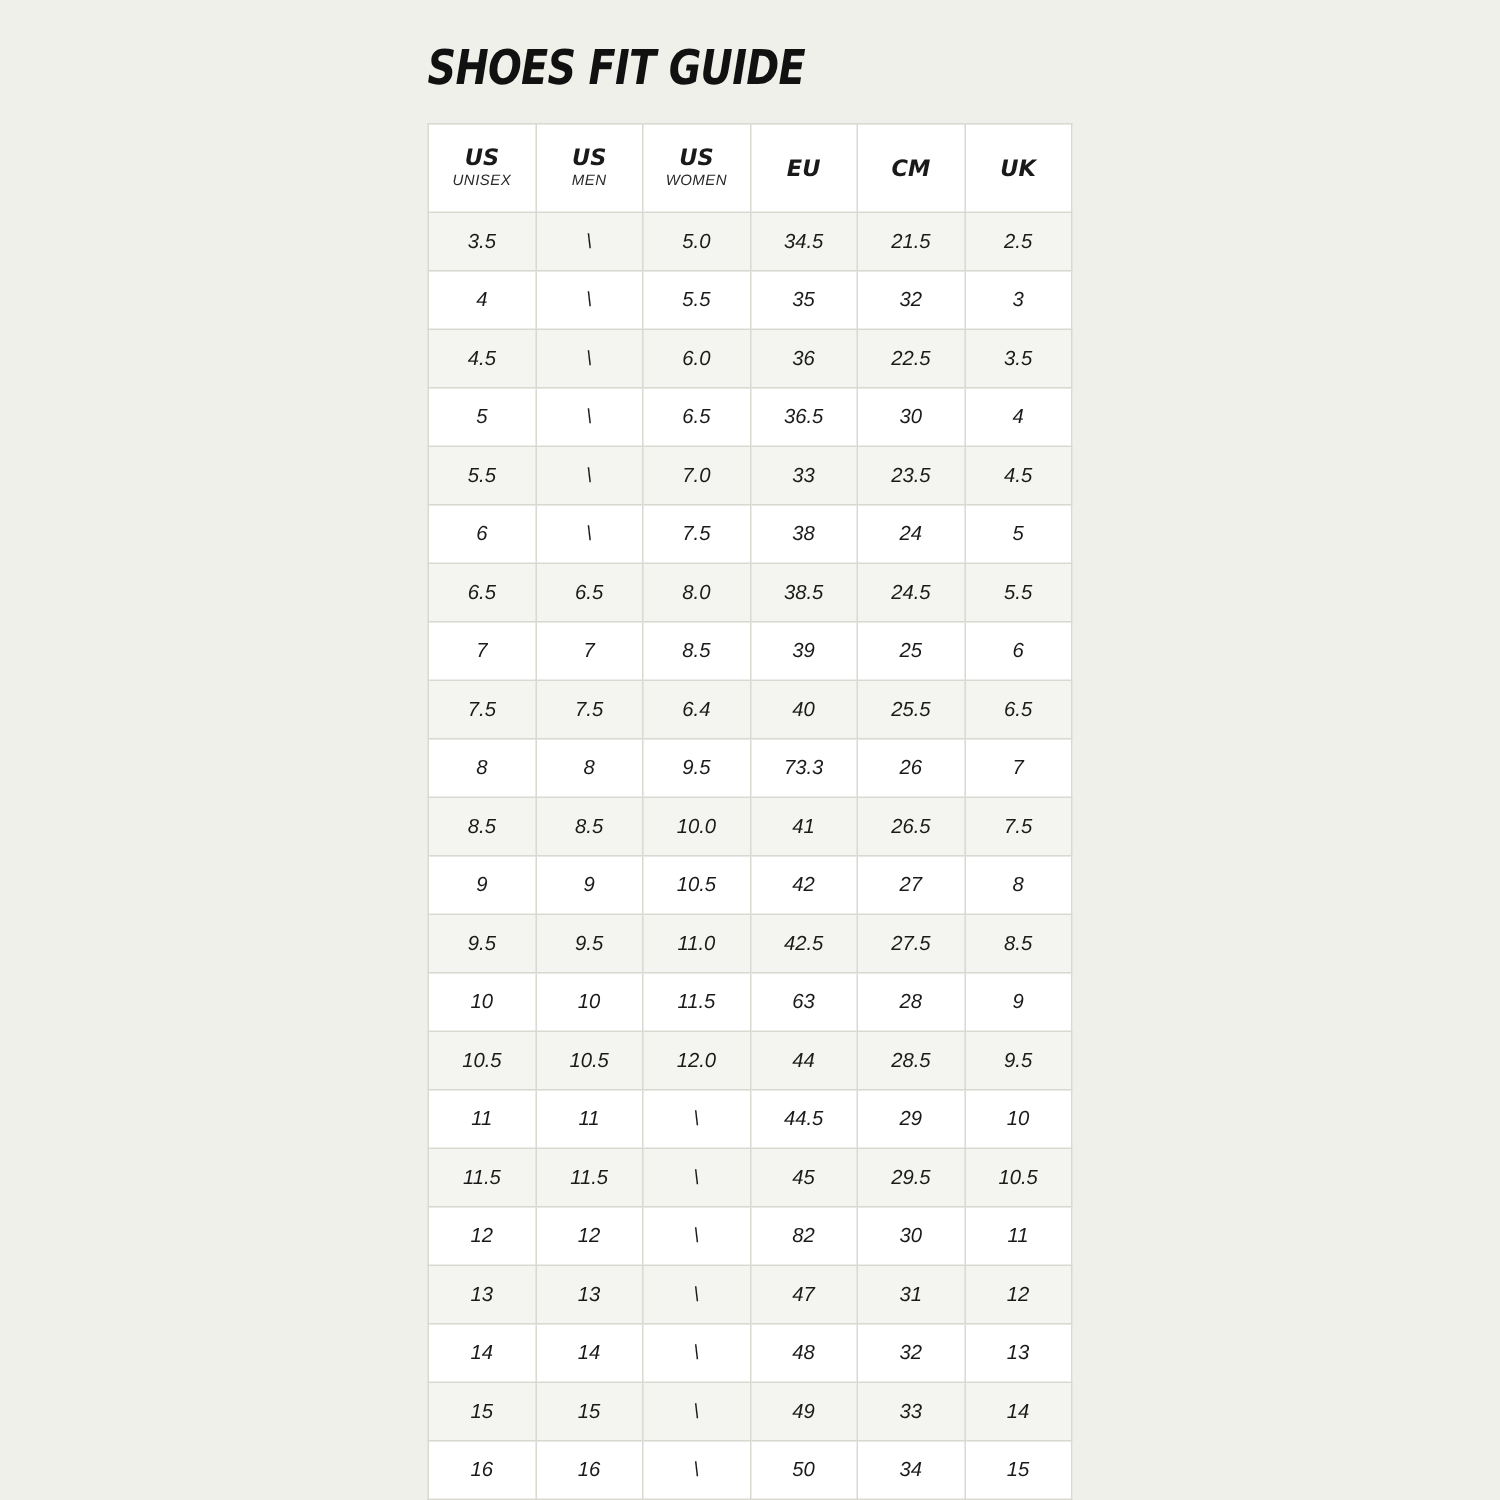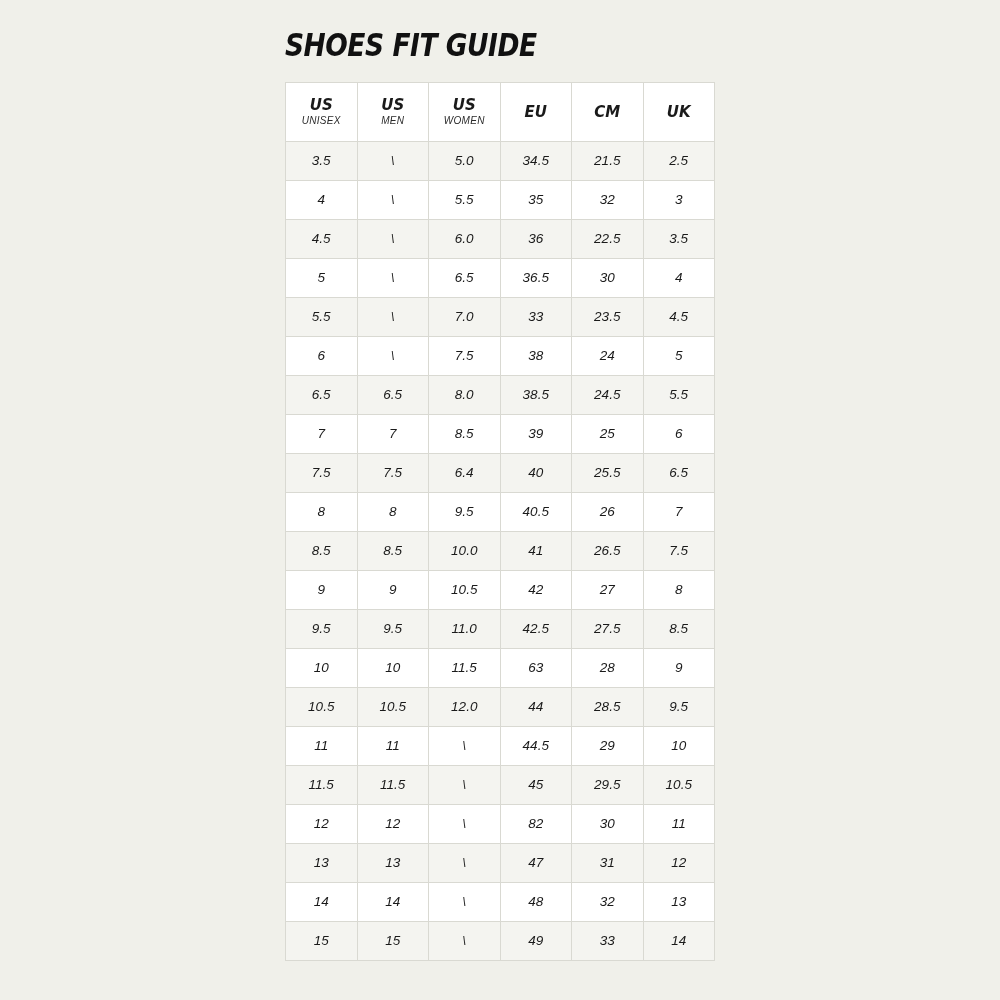--- a/index.html
+++ b/index.html
@@ -192,21 +192,21 @@
             <td>7.5</td>
             <td>6.4</td>
             <td>40</td>
             <td>25.5</td>
             <td>6.5</td>
           </tr>
           <tr>
             <td>8</td>
             <td>8</td>
             <td>9.5</td>
-            <td>40.5</td>
+            <td>73.3</td>
             <td>26</td>
             <td>7</td>
           </tr>
           <tr>
             <td>8.5</td>
             <td>8.5</td>
             <td>10.0</td>
             <td>41</td>
             <td>26.5</td>
             <td>7.5</td>
@@ -284,17 +284,25 @@
             <td>13</td>
           </tr>
           <tr>
             <td>15</td>
             <td>15</td>
             <td>\</td>
             <td>49</td>
             <td>33</td>
             <td>14</td>
           </tr>
+          <tr>
+            <td>16</td>
+            <td>16</td>
+            <td>\</td>
+            <td>50</td>
+            <td>34</td>
+            <td>15</td>
+          </tr>
         </tbody>
     </table>
   </div>
 
 </div>
 
 </body></html>

